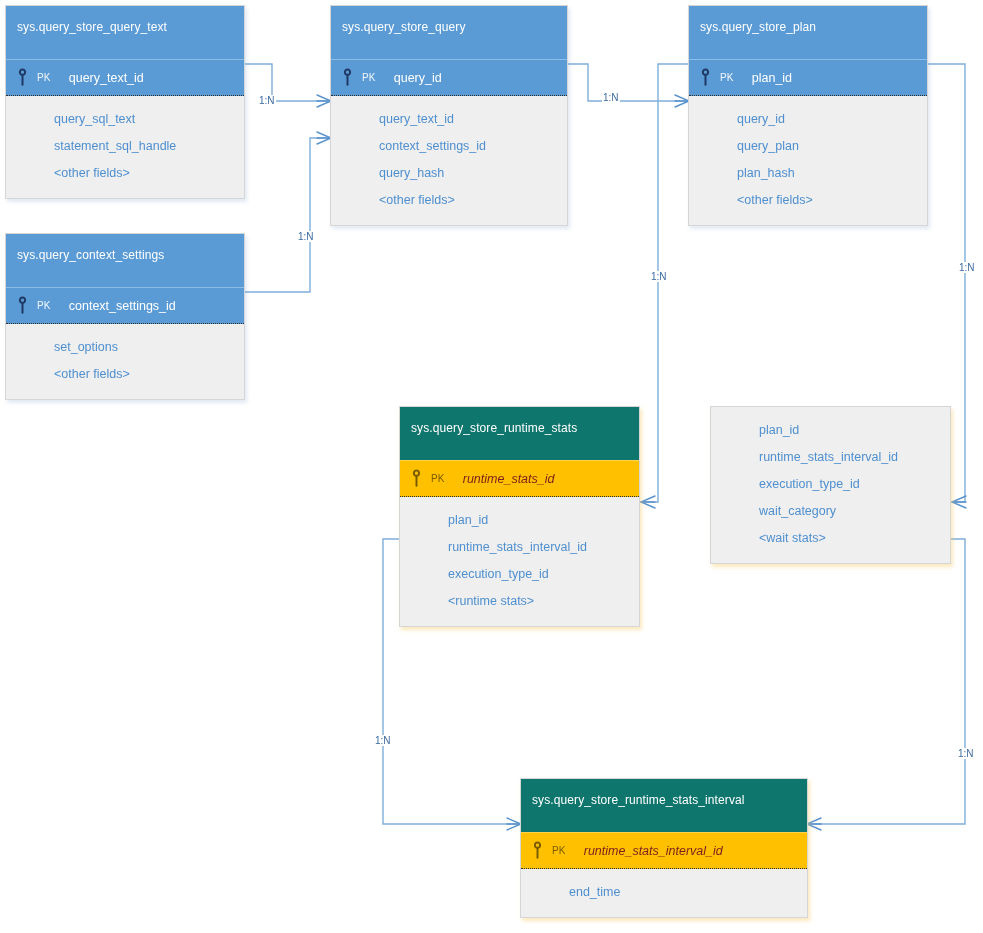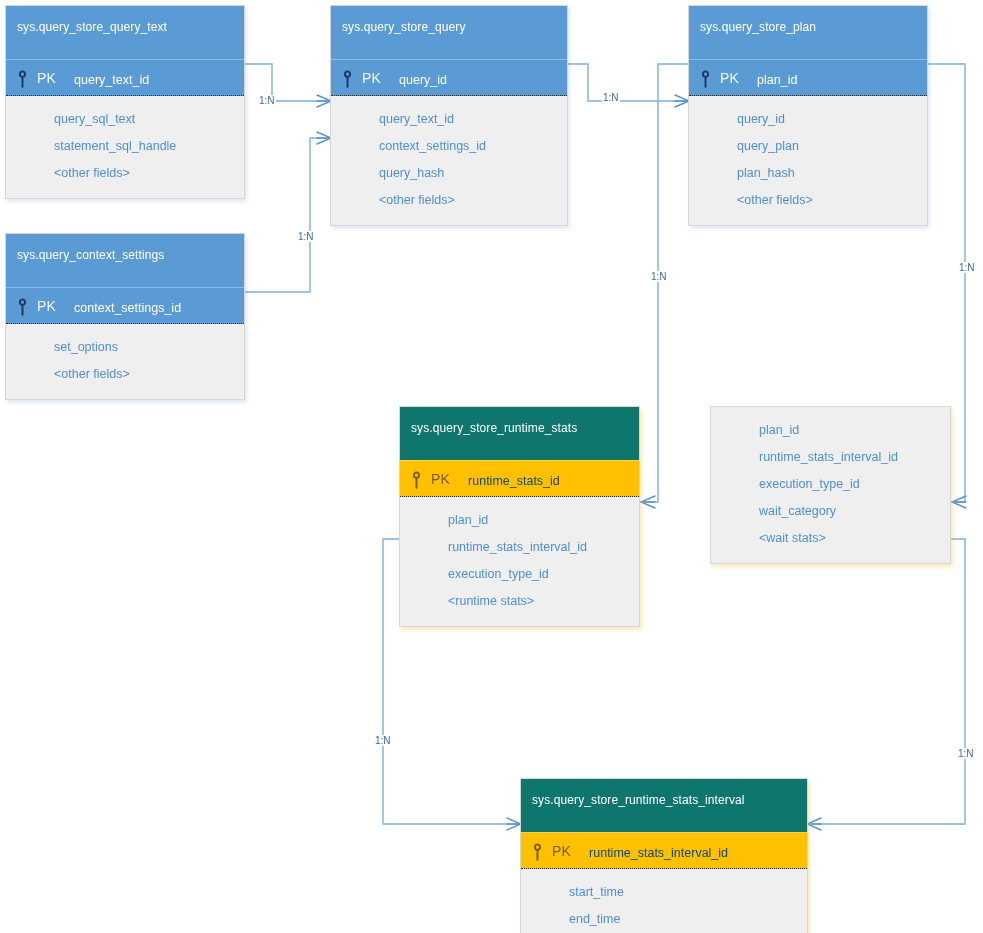--- a/index.html
+++ b/index.html
@@ -96,34 +96,34 @@
   .orange .ent-pk { background: #FFC000; border-bottom: 1px dotted #2E2E2E; }
 
   .key-icon {
     display: inline-block;
     width: 11px;
     height: 18px;
     vertical-align: -4px;
     margin-right: 1px;
   }
   .pk-tag {
-    font-size: 14px;
+    font-size: 10px;
     letter-spacing: 0.2px;
     vertical-align: 1px;
     padding-left: 8px;
   }
   .blue .pk-tag { color: #f2f7fc; }
   .orange .pk-tag { color: #7a5c00; }
 
   .pk-name {
     margin-left: 18px;
     font-size: 12.5px;
   }
   .blue .pk-name { color: #ffffff; }
-  .orange .pk-name { color: #0c4a6e; }
+  .orange .pk-name { color: #7f1d1d; font-style: italic; }
 
   .ent-fields {
     background: #efefef;
     padding: 10px 0 11px 0;
   }
   .field {
     height: 27px;
     line-height: 27px;
     padding-left: 48px;
     font-size: 12.5px;
@@ -285,18 +285,17 @@
   <div class="entity orange" style="left:520px; top:766px; width:288px;margin-top:12px;">
     <div class="ent-title">sys.query_store_runtime_stats_interval</div>
     <div class="ent-pk">
       <span class="key-icon">
         <svg viewBox="0 0 11 18" width="11" height="18">
             <path d="M5.5 0.6 C7.6 0.6 9.1 2.2 9.1 4.2 C9.1 5.9 8.0 7.3 6.5 7.7 L6.5 16.9 L5.4 17.9 L4.5 16.9 L4.5 7.7 C3.0 7.3 1.9 5.9 1.9 4.2 C1.9 2.2 3.4 0.6 5.5 0.6 Z M5.5 2.6 C4.6 2.6 3.9 3.3 3.9 4.2 C3.9 5.1 4.6 5.8 5.5 5.8 C6.4 5.8 7.1 5.1 7.1 4.2 C7.1 3.3 6.4 2.6 5.5 2.6 Z" fill="#7A5C00"></path>
           </svg>
       </span><span class="pk-tag">PK</span><span class="pk-name">runtime_stats_interval_id</span>
     </div>
     <div class="ent-fields">
-      <div class="field">start_time</div>
       <div class="field">end_time</div>
     </div>
   </div>
 
 </div>
 
 </body></html>

